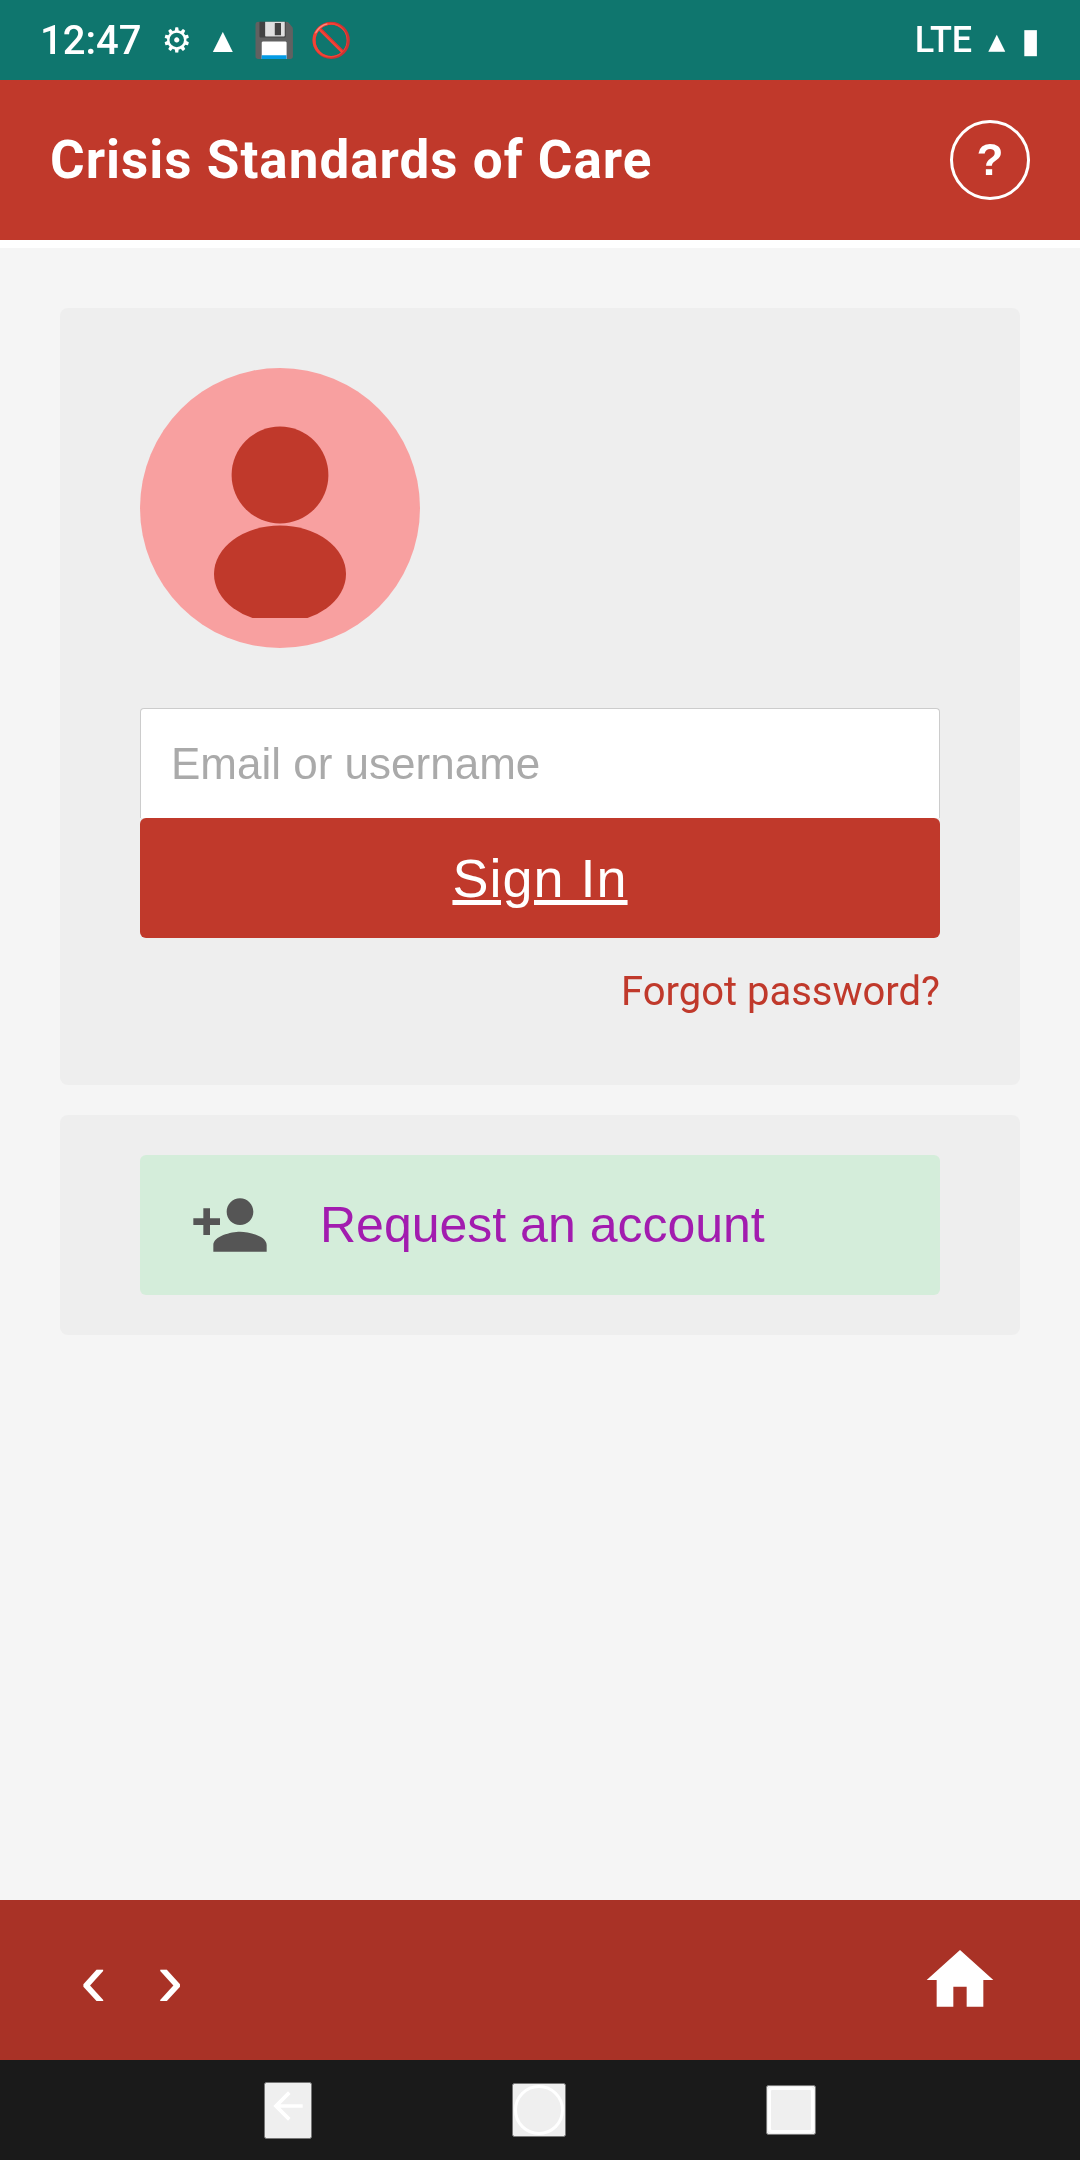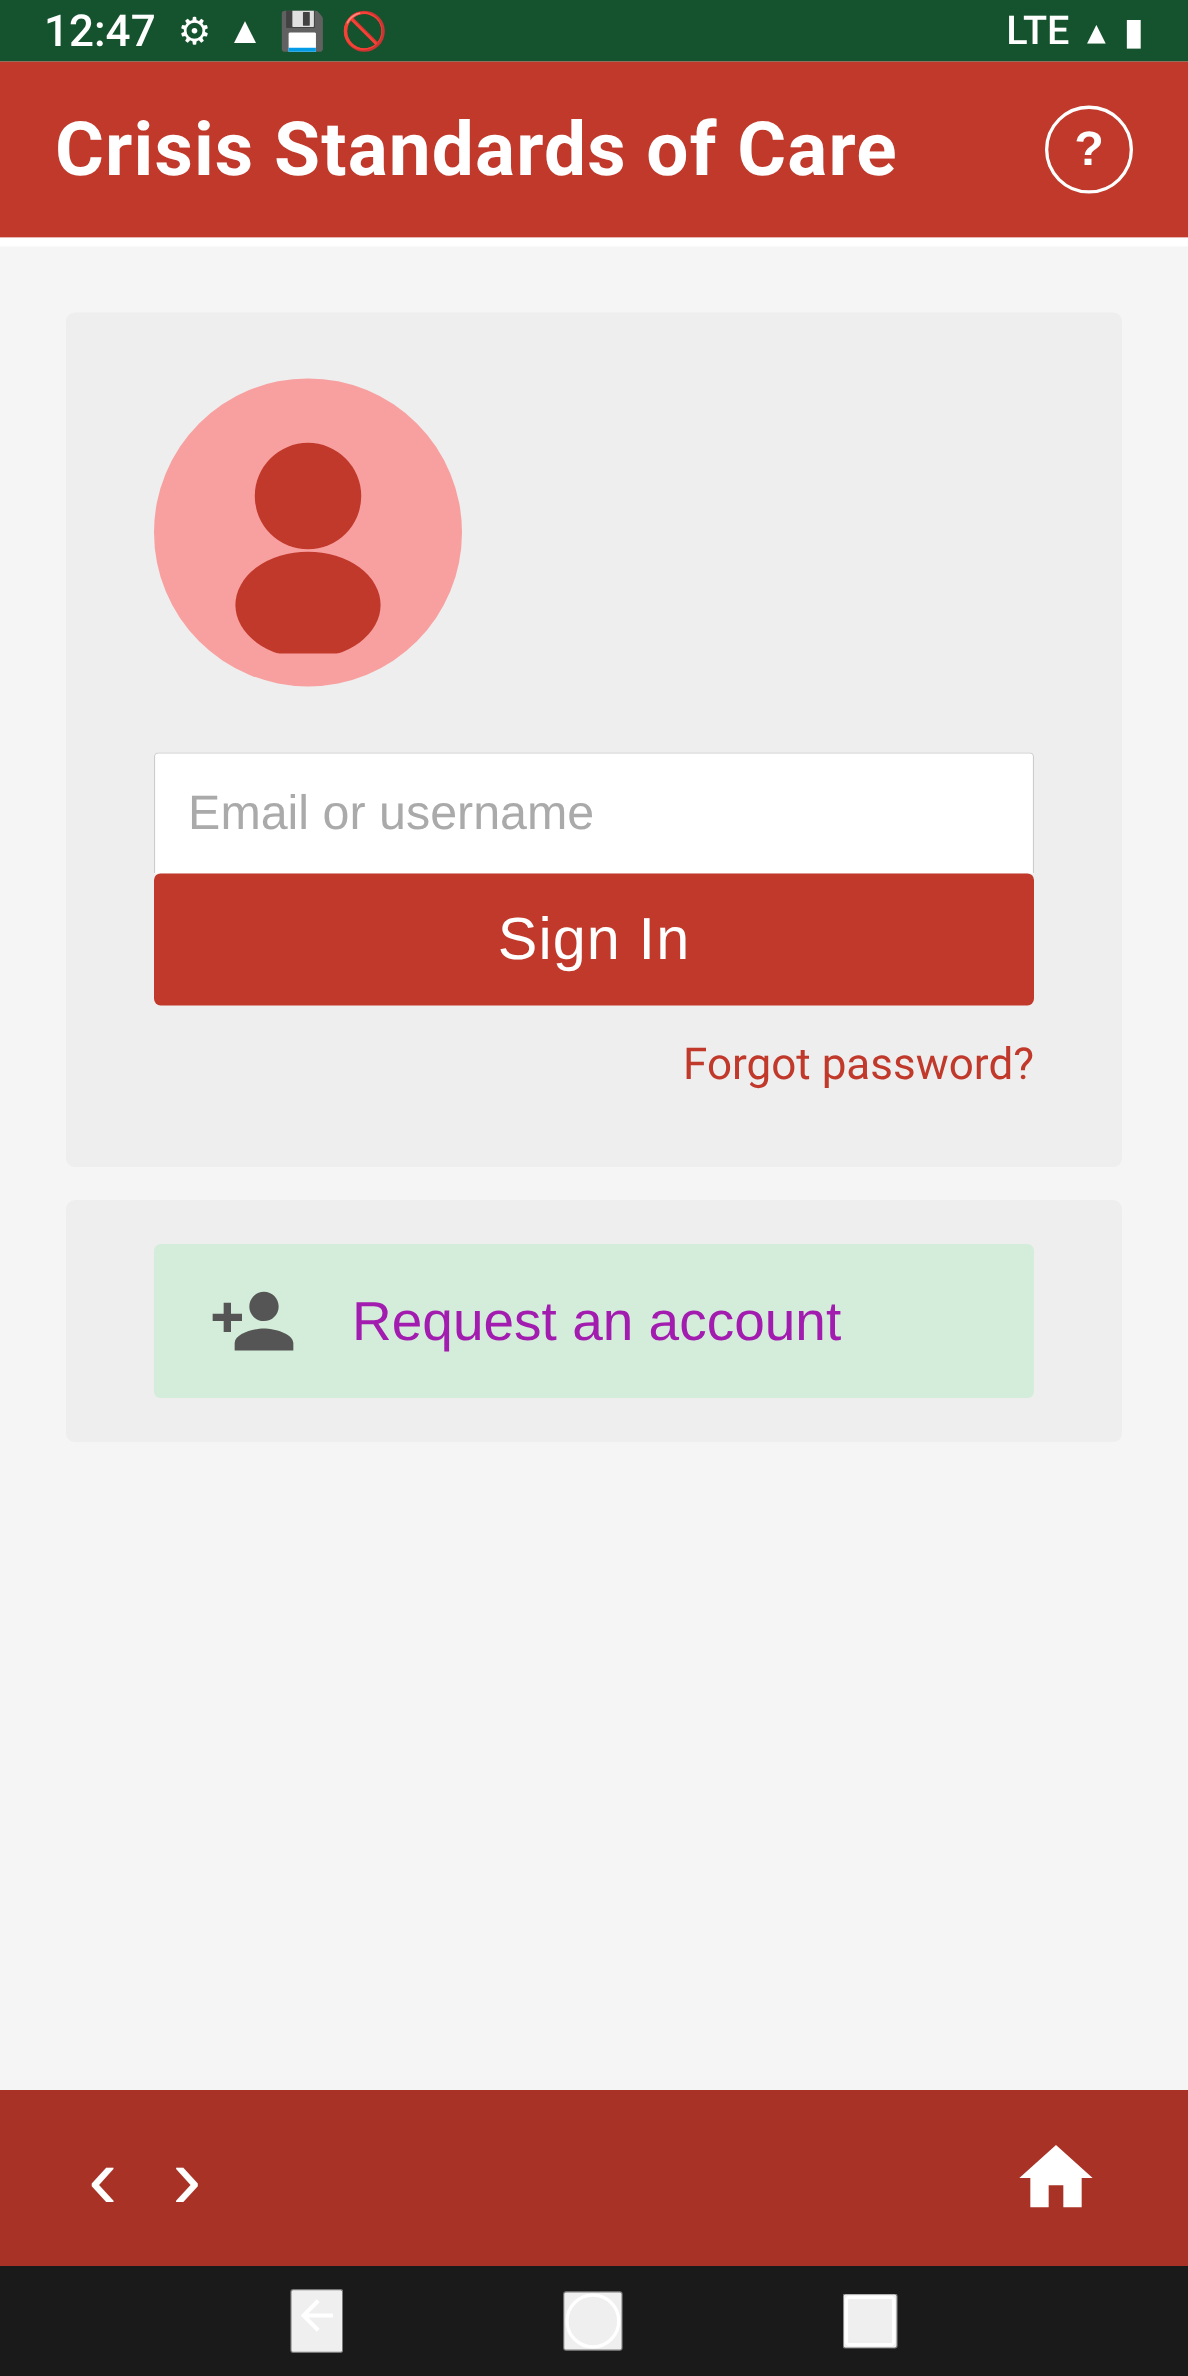--- a/index.html
+++ b/index.html
@@ -14,22 +14,22 @@
       height: 2160px;
       font-family: 'Roboto', Arial, sans-serif;
       background: #ffffff;
       display: flex;
       flex-direction: column;
       overflow: hidden;
     }
 
     
     .status-bar {
-      height: 56px;
-      background: #14532d;
+      height: 80px;
+      background: #0f766e;
       display: flex;
       align-items: center;
       justify-content: space-between;
       padding: 0 40px;
       flex-shrink: 0;
     }
 
     .status-bar-left {
       display: flex;
       align-items: center;
@@ -71,21 +71,21 @@
       background: #c0392b;
       display: flex;
       align-items: center;
       justify-content: space-between;
       padding: 0 50px;
       flex-shrink: 0;
     }
 
     .app-title {
       color: white;
-      font-size: 68px;
+      font-size: 53px;
       font-weight: 700;
       letter-spacing: 1px;
     }
 
     .help-btn {
       width: 80px;
       height: 80px;
       border-radius: 50%;
       border: 3px solid white;
       display: flex;
@@ -181,20 +181,21 @@
       height: 120px;
       background: #c0392b;
       border: none;
       border-radius: 6px;
       color: white;
       font-size: 54px;
       font-weight: 400;
       cursor: pointer;
       letter-spacing: 1px;
       margin-bottom: 20px;
+      text-decoration: underline;
     }
 
     
     .forgot-password {
       align-self: flex-end;
       color: #c0392b;
       font-size: 40px;
       cursor: pointer;
       text-decoration: none;
       padding: 10px 0;

